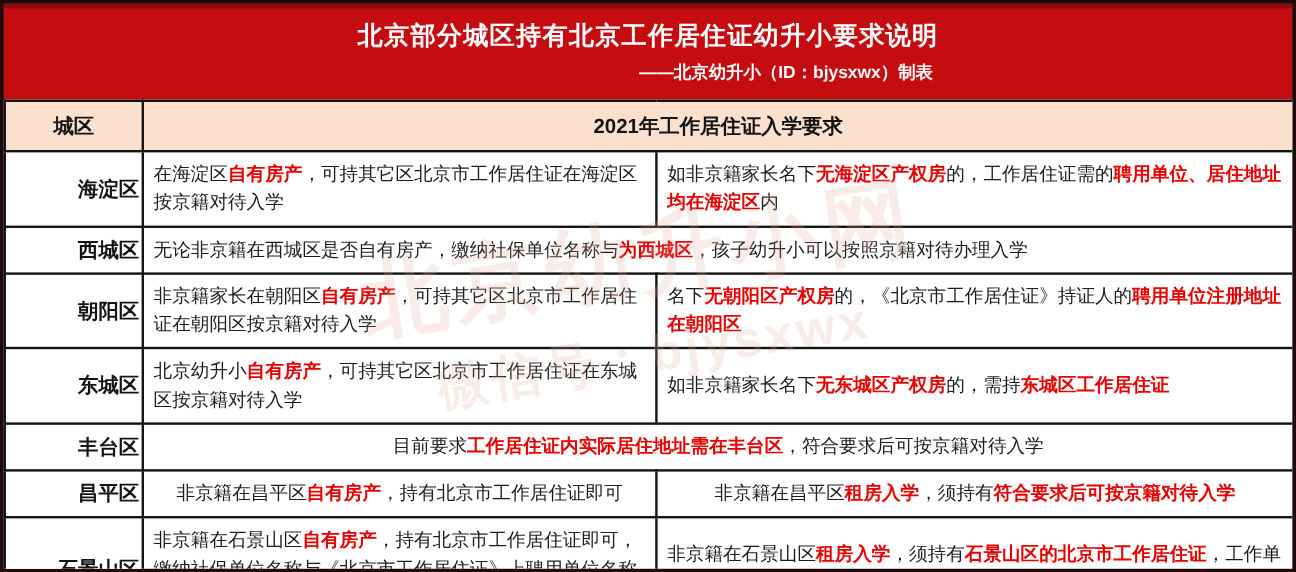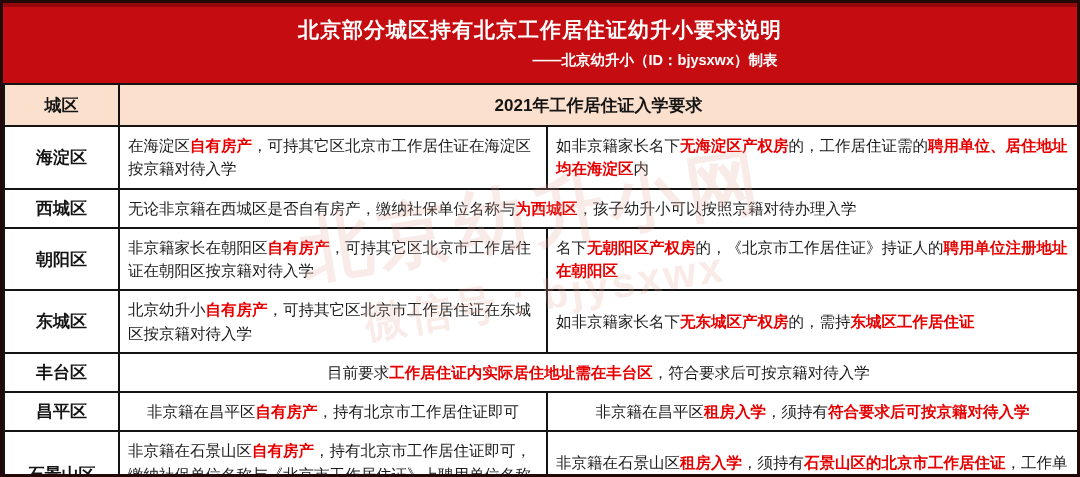--- a/index.html
+++ b/index.html
@@ -22,21 +22,21 @@
   }
   table { border-collapse:collapse; table-layout:fixed; width:100%; background:#fff; }
   col.c1 { width:115px; } col.c2 { width:428px; } col.c3 { width:531px; }
   th, td { border:2px solid #141414; }
   thead th {
     background:#fbe0ce; color:#141414; font-size:17px; font-weight:bold;
     height:38px; 
   }
   tbody th.district {
     background:#ffffff; color:#141414; font-size:17px; font-weight:bold;
-    text-align:center; padding:2px;
+    text-align:right; padding:2px;
   }
   td.req {
     font-size:15.5px; color:#1b1b1b; line-height:1.5; padding:7px 8px;
     vertical-align:middle; text-align:left;
   }
   td.req.center { text-align:center;margin-top:16px; }
   .em { color:#e60000; font-weight:bold; }
   .watermark {
     position:absolute; top:165px; left:300px; transform:rotate(-9deg);
     pointer-events:none; text-align:center; font-weight:bold;

